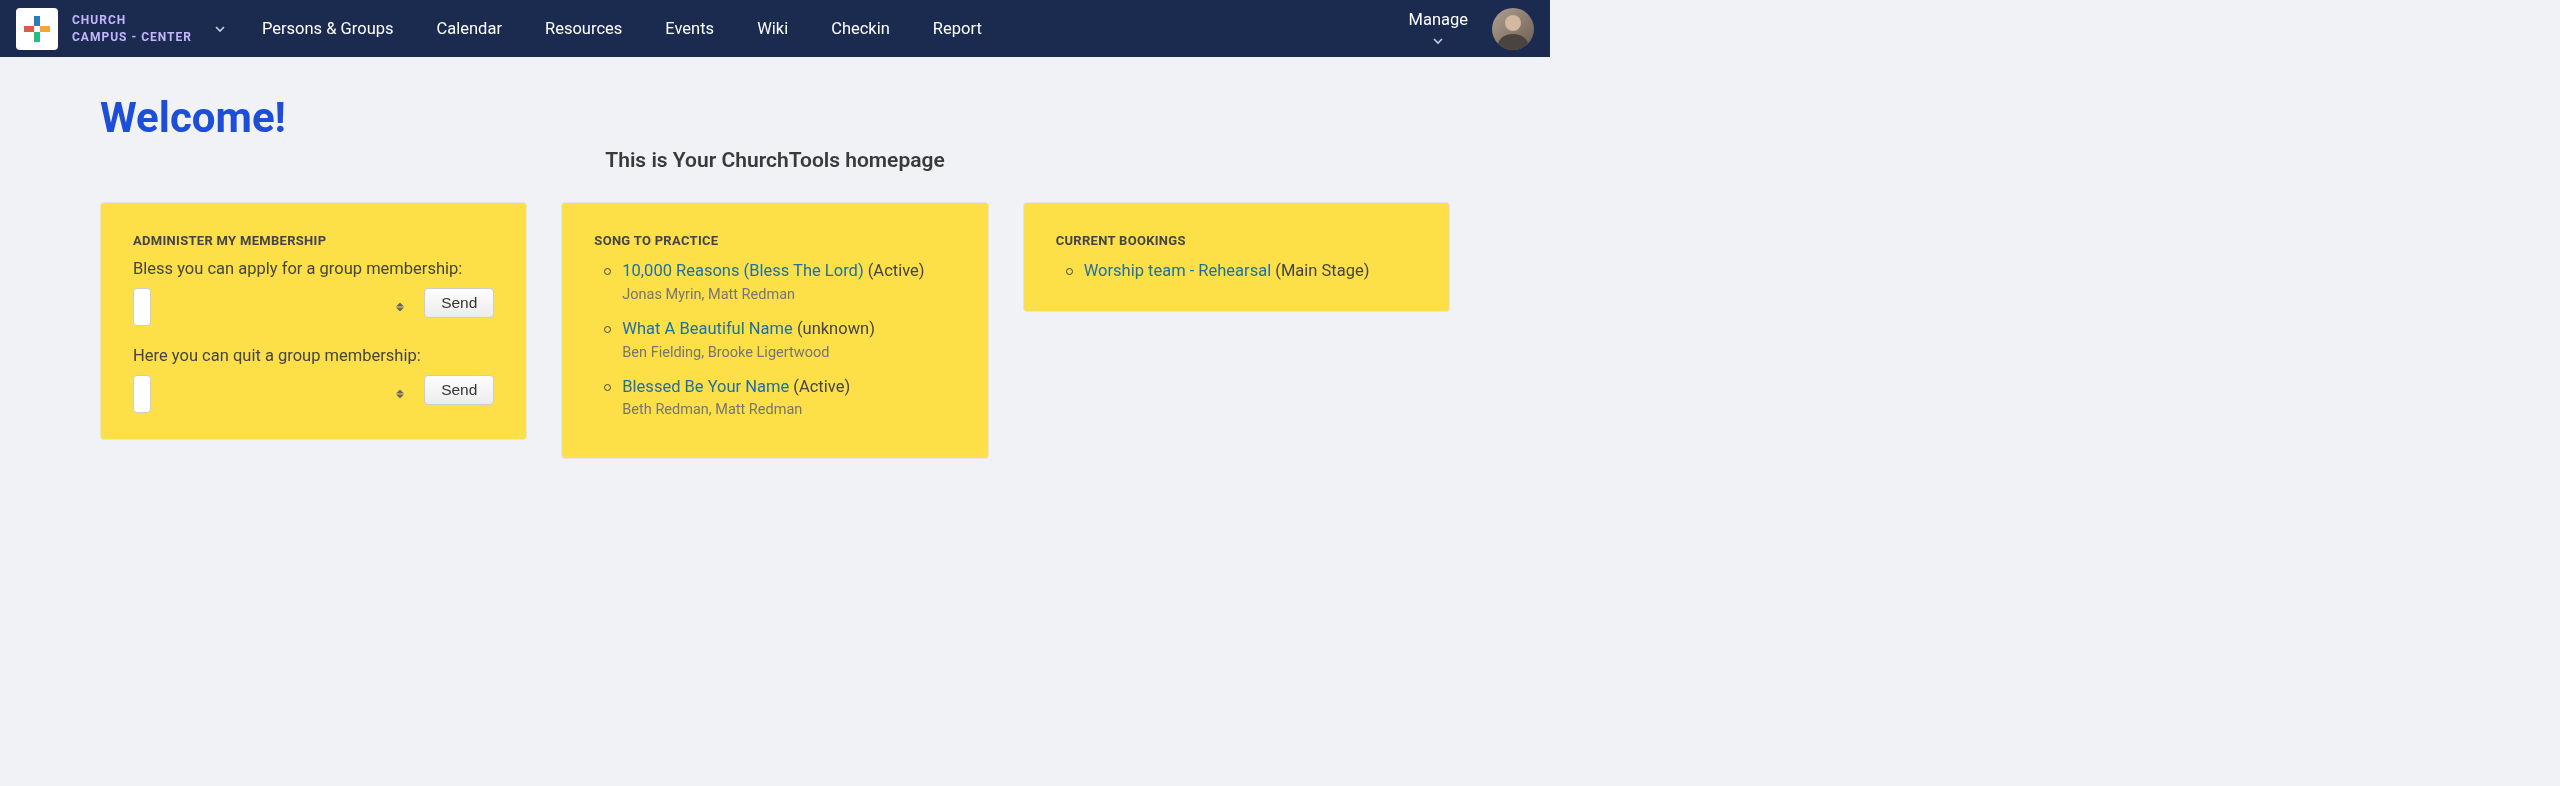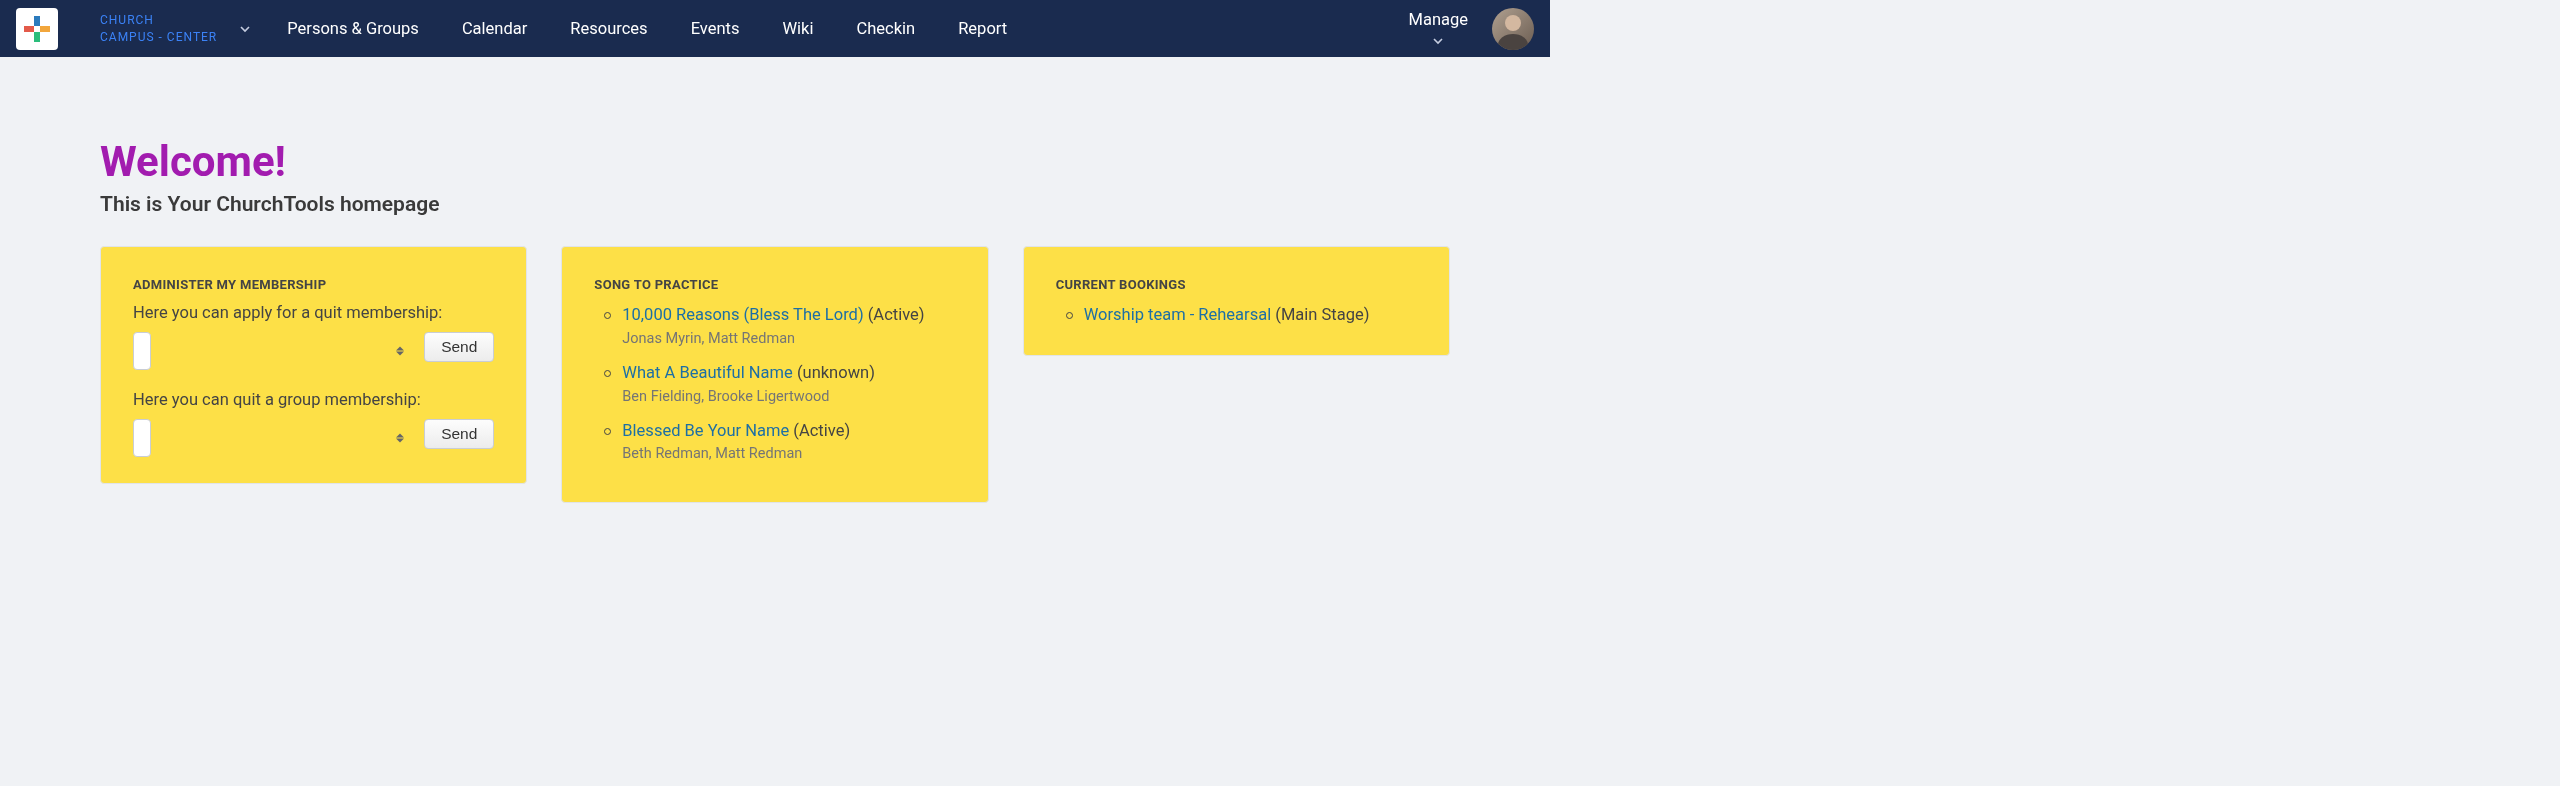--- a/index.html
+++ b/index.html
@@ -30,24 +30,23 @@
       background: #fff;
       border-radius: 4px;
       display: flex;
       align-items: center;
       justify-content: center;
     }
     .brand-text {
       font-size: 12px;
       letter-spacing: 1px;
       line-height: 1.35;
-      color: #3b82f6;
-      font-weight: 400;
+      color: #c4b5fd;
+      font-weight: 700;
       text-transform: uppercase;
-      margin-left: 28px;
     }
     .brand-caret {
       margin-left: 8px;
       color: #d9deea;
       display: flex;
       align-items: center;
     }
     .nav-items {
       display: flex;
       gap: 43px;
@@ -101,28 +100,28 @@
       max-width: 1390px;
       margin: 0 auto;
       padding: 0 20px;
     }
     .hero {
       padding: 36px 0 30px 0;
     }
     .hero h1 {
       font-size: 42px;
       font-weight: 700;
-      color: #a21caf;
+      color: #1d4ed8;
       margin-bottom: 6px;
-      margin-top: 44px;
     }
     .hero h2 {
       font-size: 21px;
       font-weight: 600;
       color: #3a3a3a;
+      text-align: center;
     }
     .columns {
       display: flex;
       gap: 34px;
     }
     .col {
       flex: 1;
       display: flex;
       flex-direction: column;
       gap: 24px;
@@ -270,21 +269,21 @@
   <div class="hero">
     <h1>Welcome!</h1>
     <h2>This is Your ChurchTools homepage</h2>
   </div>
 
   <div class="columns">
 
     <div class="col">
       <div class="card">
         <div class="card-title">ADMINISTER MY MEMBERSHIP</div>
-        <div class="sub-label">Here you can apply for a quit membership:</div>
+        <div class="sub-label">Bless you can apply for a group membership:</div>
         <div class="form-row">
           <div class="select-wrapper">
             <select class="select"></select>
             <span class="select-caret">
                 <span class="caret-up"></span>
                 <span class="caret-down"></span>
               </span>
           </div>
           <button class="btn">Send</button>
         </div>

